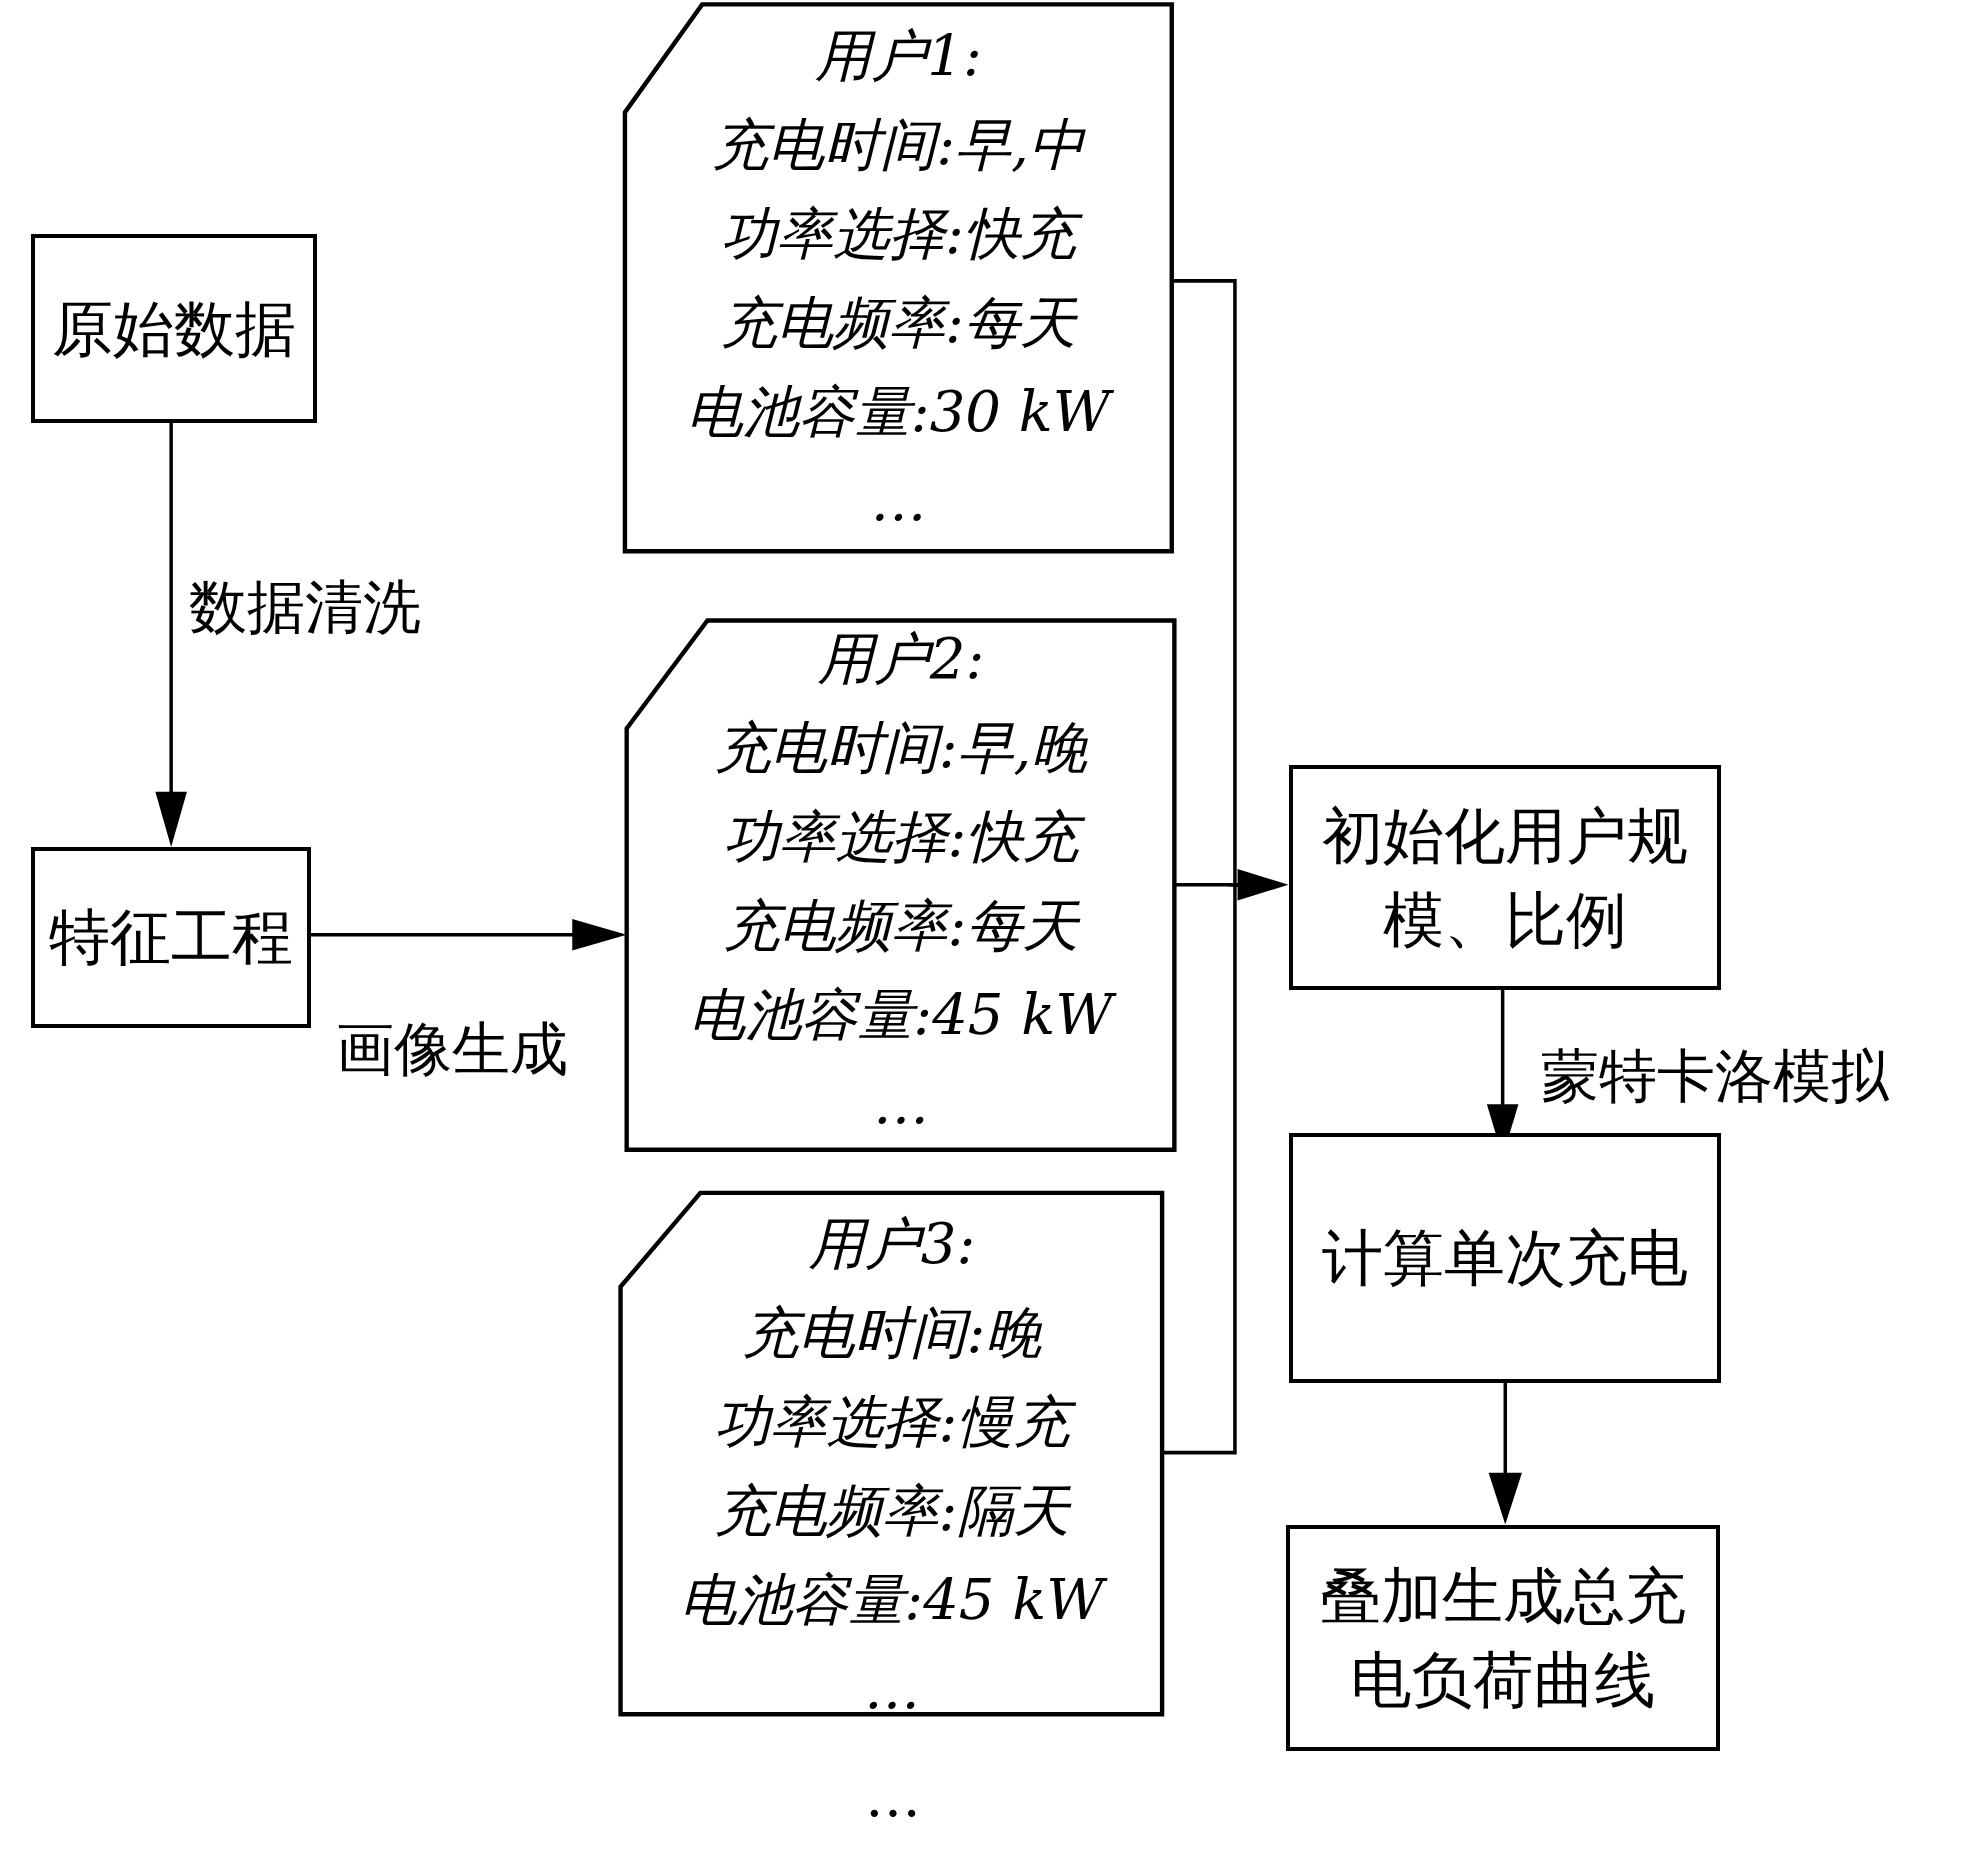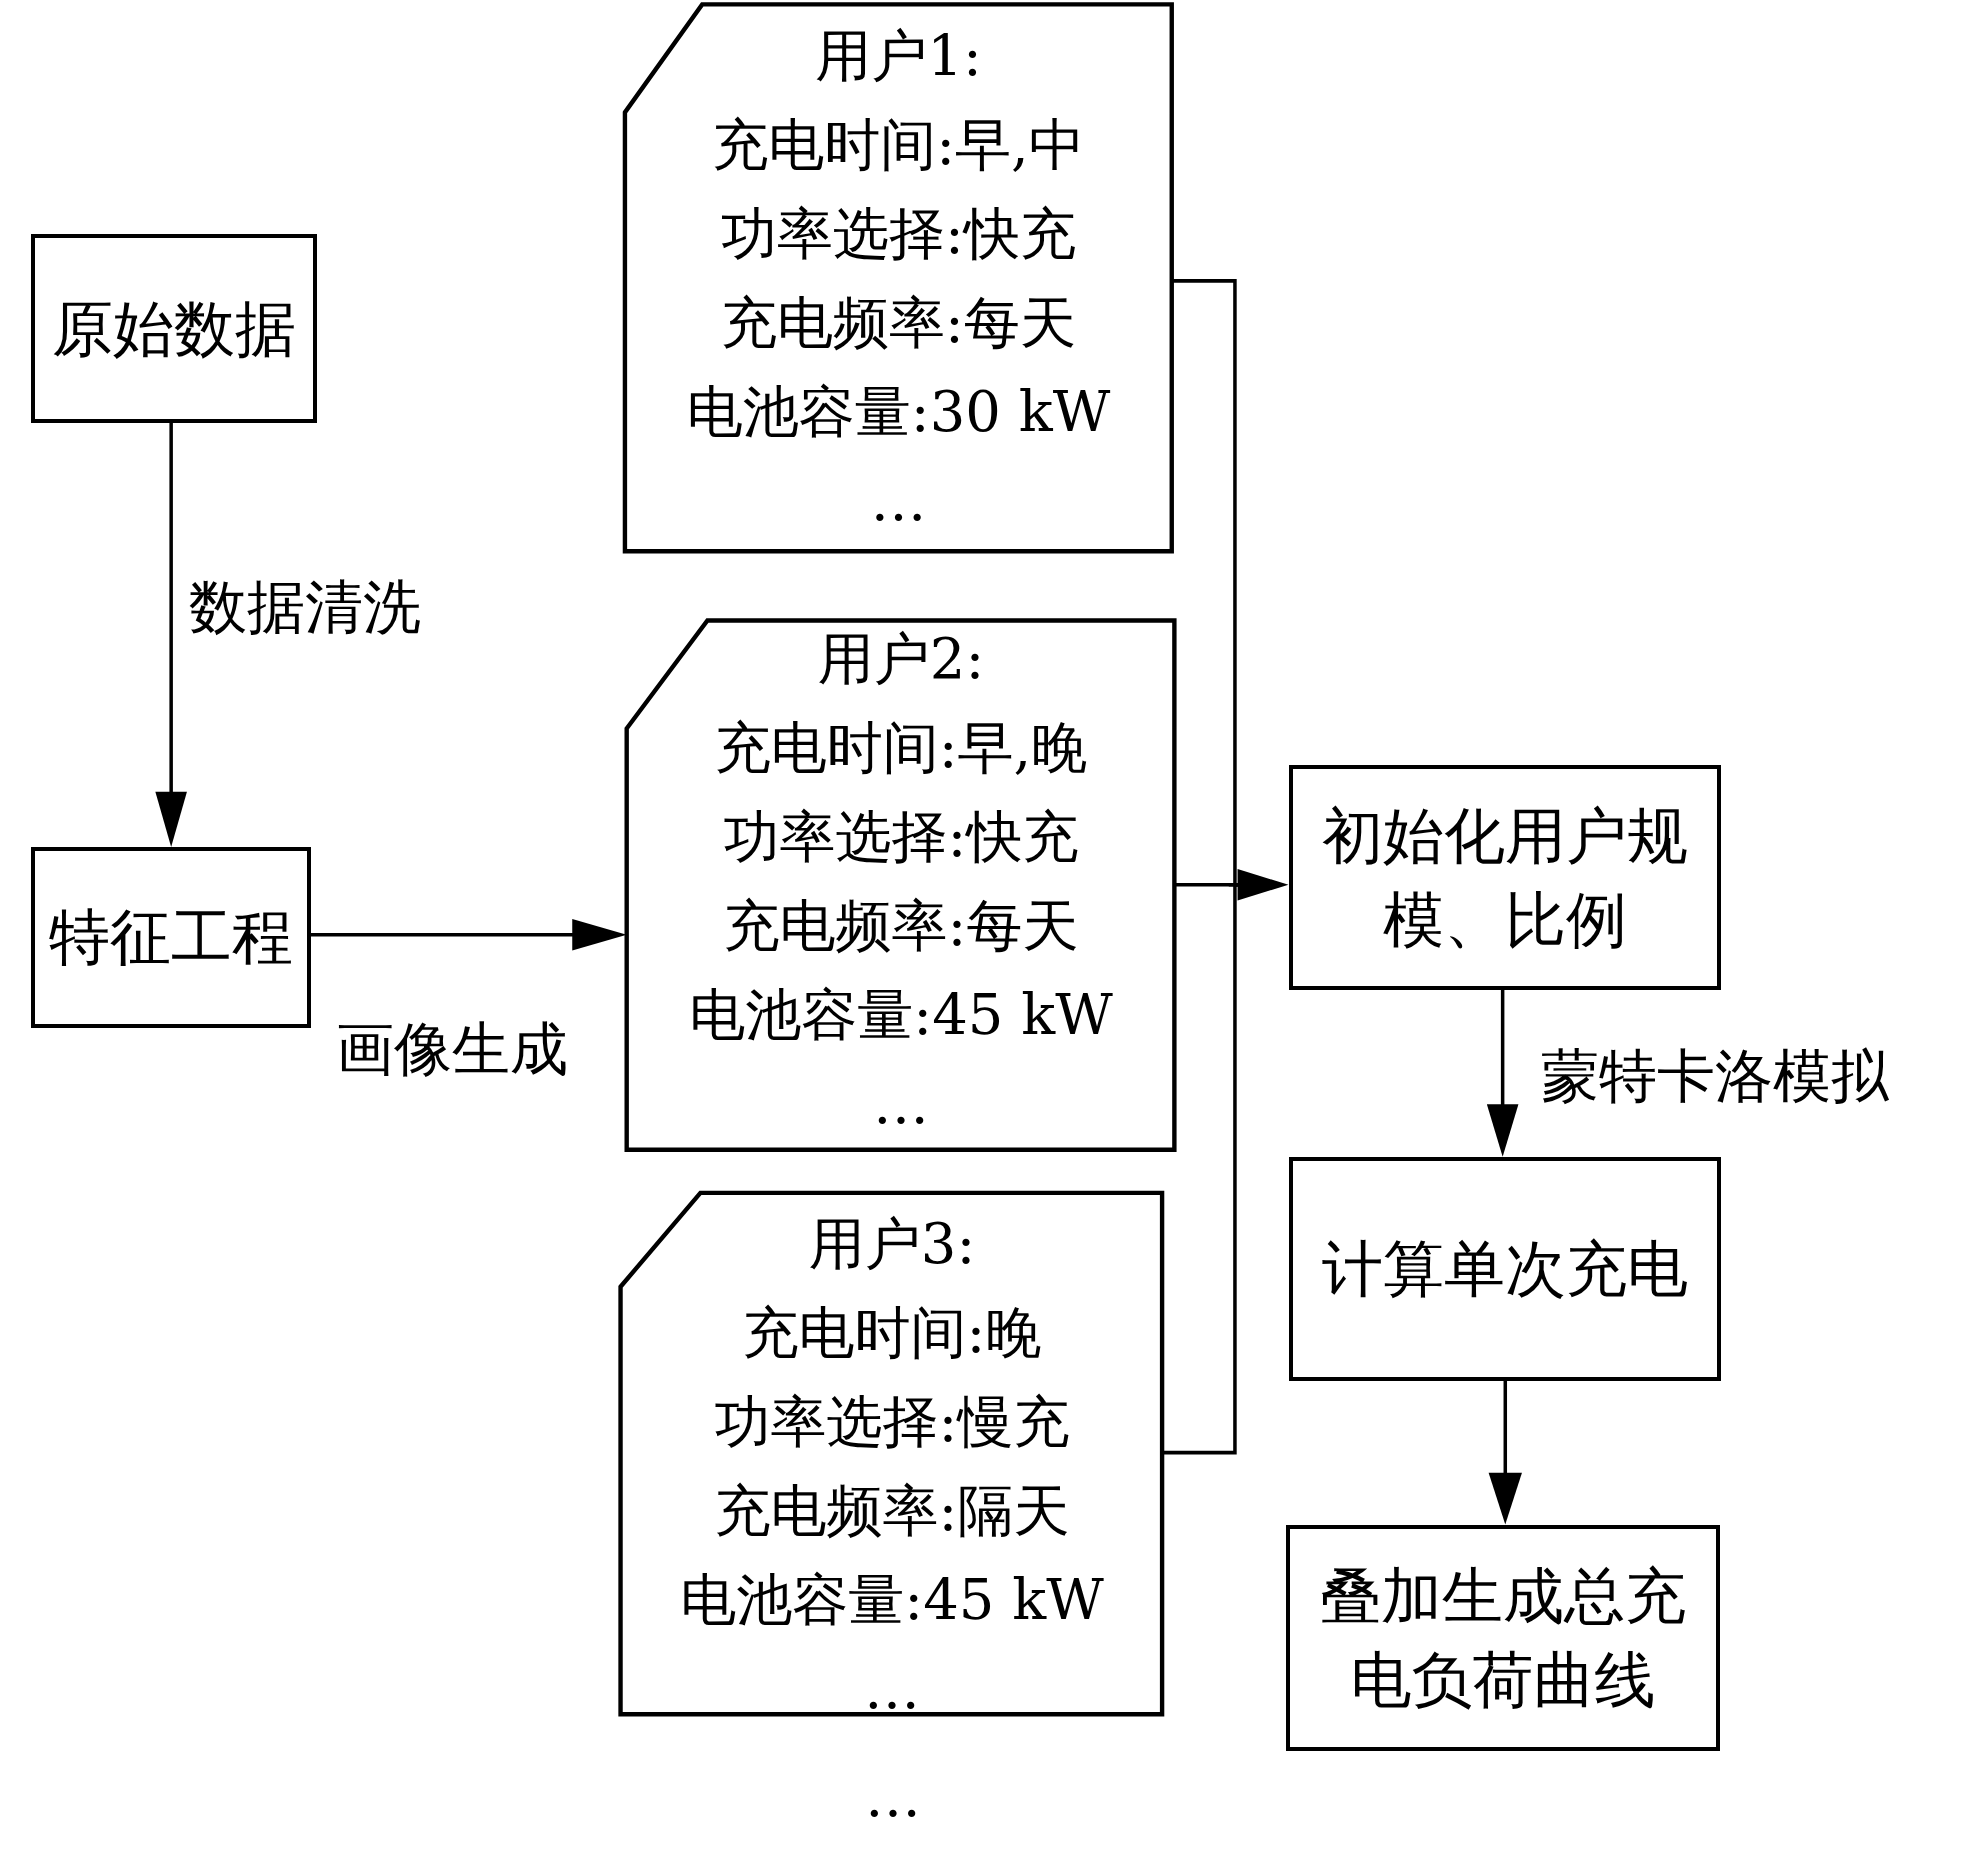--- a/index.html
+++ b/index.html
@@ -1,21 +1,21 @@
 <!DOCTYPE html>
 <html style="font-size:14px"><head>
 <meta charset="utf-8">
 <style>
   html,body{margin:0;padding:0;background:#fff;}
   body{width:1981px;height:1852px;position:relative;overflow:hidden;font-family:"DejaVu Serif","Liberation Serif",serif;color:#000;}
   svg{position:absolute;left:0;top:0;}
   .box{position:absolute;border:4.4px solid #000;box-sizing:border-box;display:flex;flex-direction:column;align-items:center;justify-content:center;text-align:center;font-size:61px;line-height:84px;background:#fff;}
   .label{position:absolute;font-size:58px;white-space:nowrap;}
   .user{position:absolute;text-align:center;font-size:56px;line-height:89px;}
-  .user div{white-space:nowrap;}
+  .user div{white-space:nowrap;font-style:italic;}
   .dots{position:absolute;font-size:44px;letter-spacing:5.3px;}
 </style>
 </head>
 <body>
 
 <svg width="1981" height="1852" viewBox="0 0 2257 2110">
   <defs>
     <marker id="ah" markerWidth="10" markerHeight="10" refX="9" refY="5" orient="auto" markerUnits="userSpaceOnUse" viewBox="0 0 10 10">
       <path d="M0,0 L10,5 L0,10 z" fill="#000"></path>
     </marker>
@@ -84,21 +84,21 @@
 </div>
 
 <div class="dots" style="left:865px;top:1764px;font-size:56px;">…</div>
 
 <div class="box" style="left:1289px;top:765px;width:432px;height:225px;">
   <span>初始化用户规</span>
   <span>模、比例</span>
 </div>
 <div class="label" style="left:1541px;top:1038px;">蒙特卡洛模拟</div>
 
-<div class="box" style="left:1289px;top:1157px;width:432px;height:224px;gap:32px;">
+<div class="box" style="left:1289px;top:1133px;width:432px;height:250px;gap:32px;">
   <span>计算单次充电</span>
 </div>
 
 <div class="box" style="left:1286px;top:1525px;width:434px;height:226px;">
   <span>叠加生成总充</span>
   <span>电负荷曲线</span>
 </div>
 
 
 </body></html>

